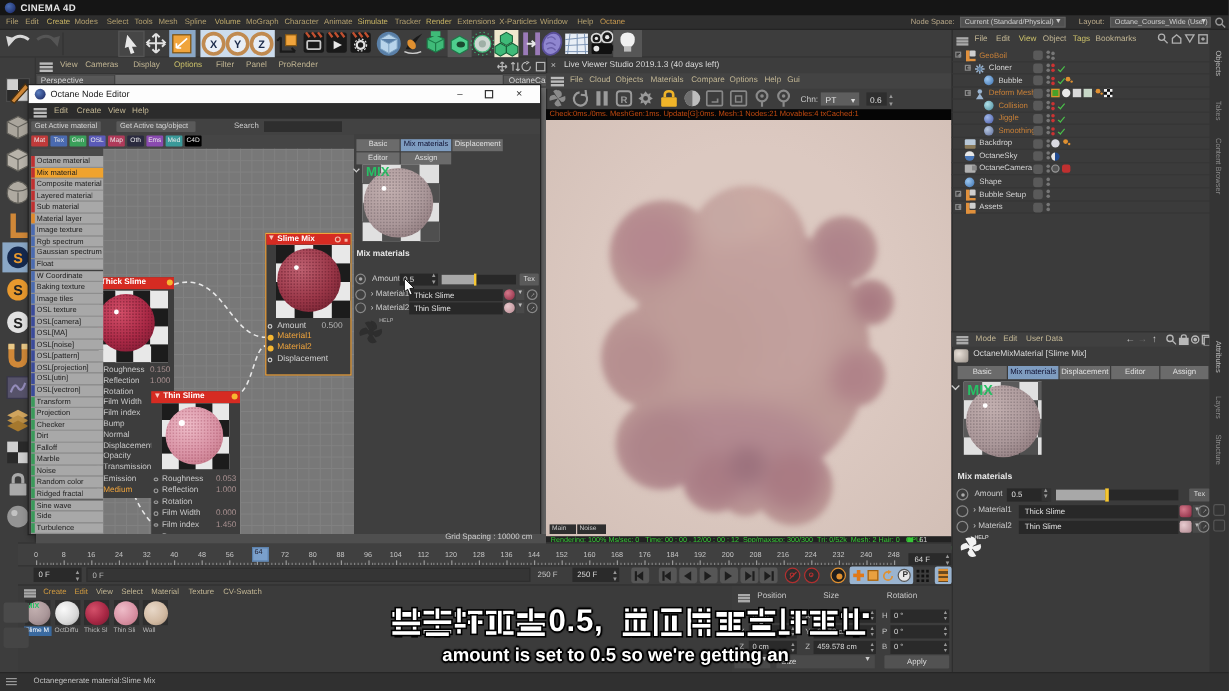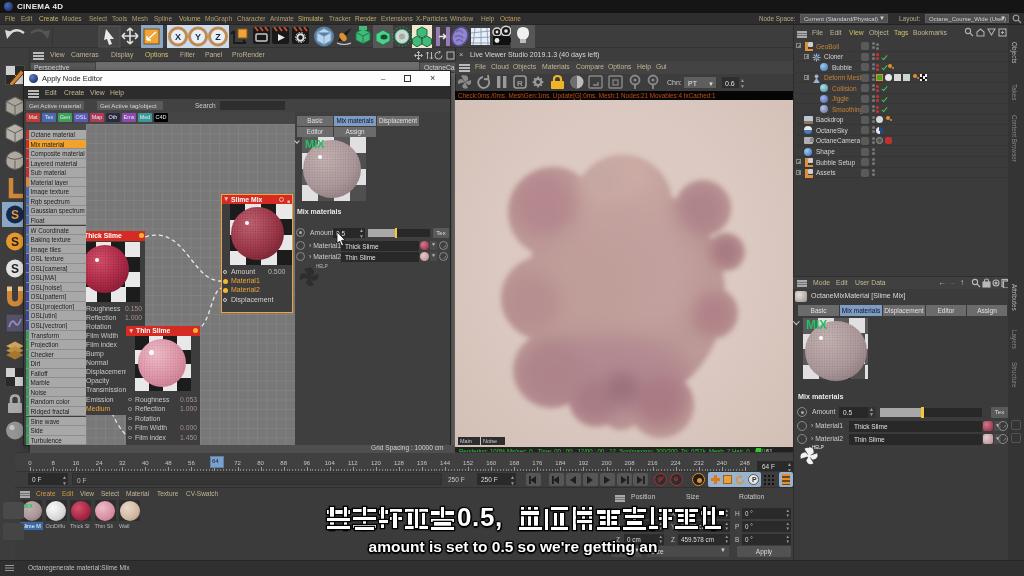--- a/index.html
+++ b/index.html
@@ -259,21 +259,21 @@
       <span style="position:absolute;right:3px;top:2px;width:7px;height:7px;background:conic-gradient(#9a9a9a 90deg,#666 90deg 180deg,#9a9a9a 180deg 270deg,#666 270deg) 0 0/3.5px 3.5px;"></span>
     </div>
 
 <div class="abs" style="left:30px;top:445px;width:425px;height:8px;background:#4f4f4f;z-index:6;"></div>
 <div class="tx" style="left:371px;top:444px;font-size:6.6px;color:#d0d0d0;z-index:7;">Grid Spacing : 10000 cm</div>
 
 <div class="abs" style="left:24px;top:71px;width:426px;height:374px;background:#3f3f3f;box-shadow:0 0 0 1px #222,2px 3px 8px rgba(0,0,0,.5);"></div>
 
 <div class="abs" style="left:24px;top:71px;width:426px;height:15px;background:#fdfdfd;"></div>
 <div class="abs" style="left:29px;top:74px;width:9px;height:9px;border-radius:50%;background:radial-gradient(circle at 35% 35%,#5a7ec0,#131c55);"></div>
-<div class="tx" style="left:42px;top:74px;font-size:7.5px;color:#1a1a1a;">Apply Node Editor</div>
+<div class="tx" style="left:42px;top:74px;font-size:7.5px;color:#1a1a1a;">Octane Node Editor</div>
 <div class="tx" style="left:381px;top:74px;font-size:8px;color:#333;">–</div>
 <div class="abs" style="left:404px;top:75px;width:7px;height:7px;border:1px solid #333;"></div>
 <div class="tx" style="left:430px;top:73px;font-size:9px;color:#333;">×</div>
 
 <div class="abs" style="left:24px;top:86px;width:426px;height:13px;background:#2c2c2c;"></div>
 <div class="abs" style="left:28px;top:90px;width:11px;height:1.6px;background:#bbb;box-shadow:0 3px #bbb,0 6px #bbb;"></div>
 <div class="tx" style="left:45px;top:89px;font-size:6.8px;color:#c2b694;">Edit</div>
 <div class="tx" style="left:64px;top:89px;font-size:6.8px;color:#c2b694;">Create</div>
 <div class="tx" style="left:90px;top:89px;font-size:6.8px;color:#c2b694;">View</div>
 <div class="tx" style="left:110px;top:89px;font-size:6.8px;color:#c2b694;">Help</div>

